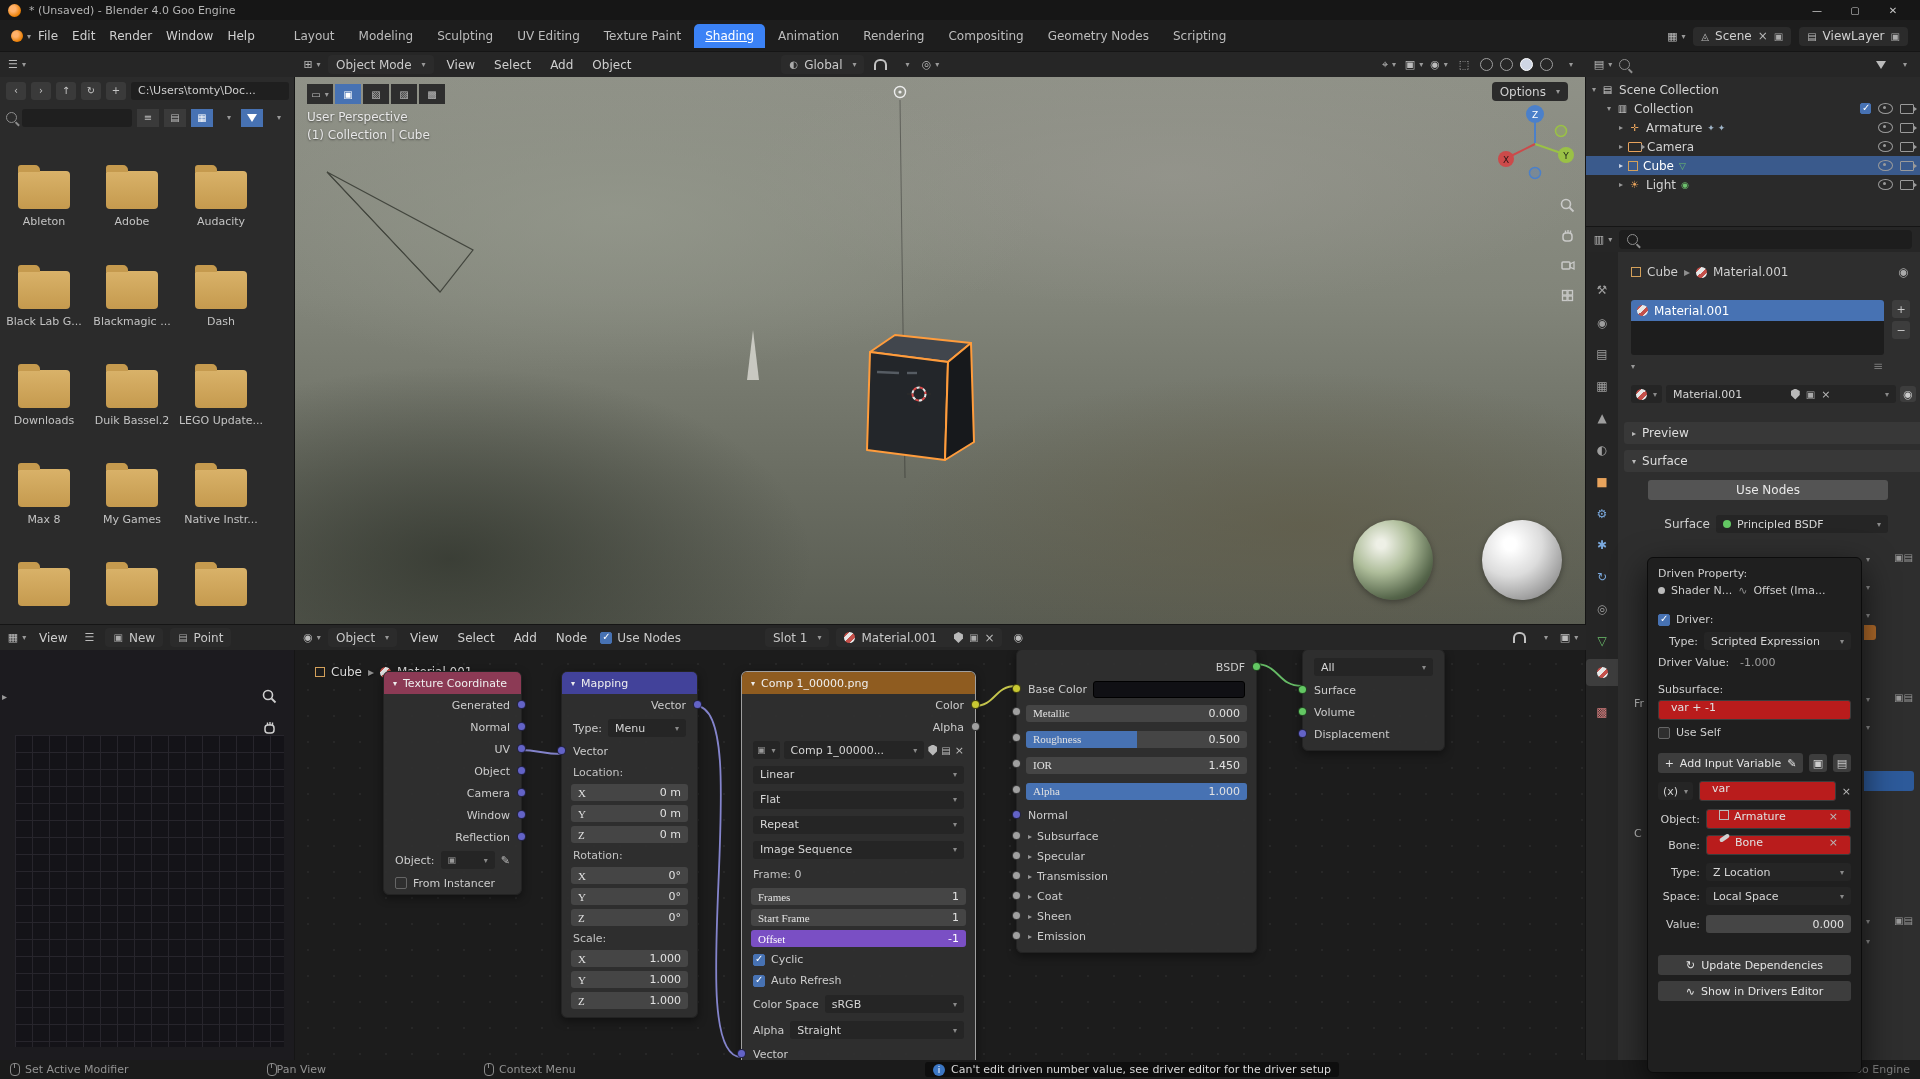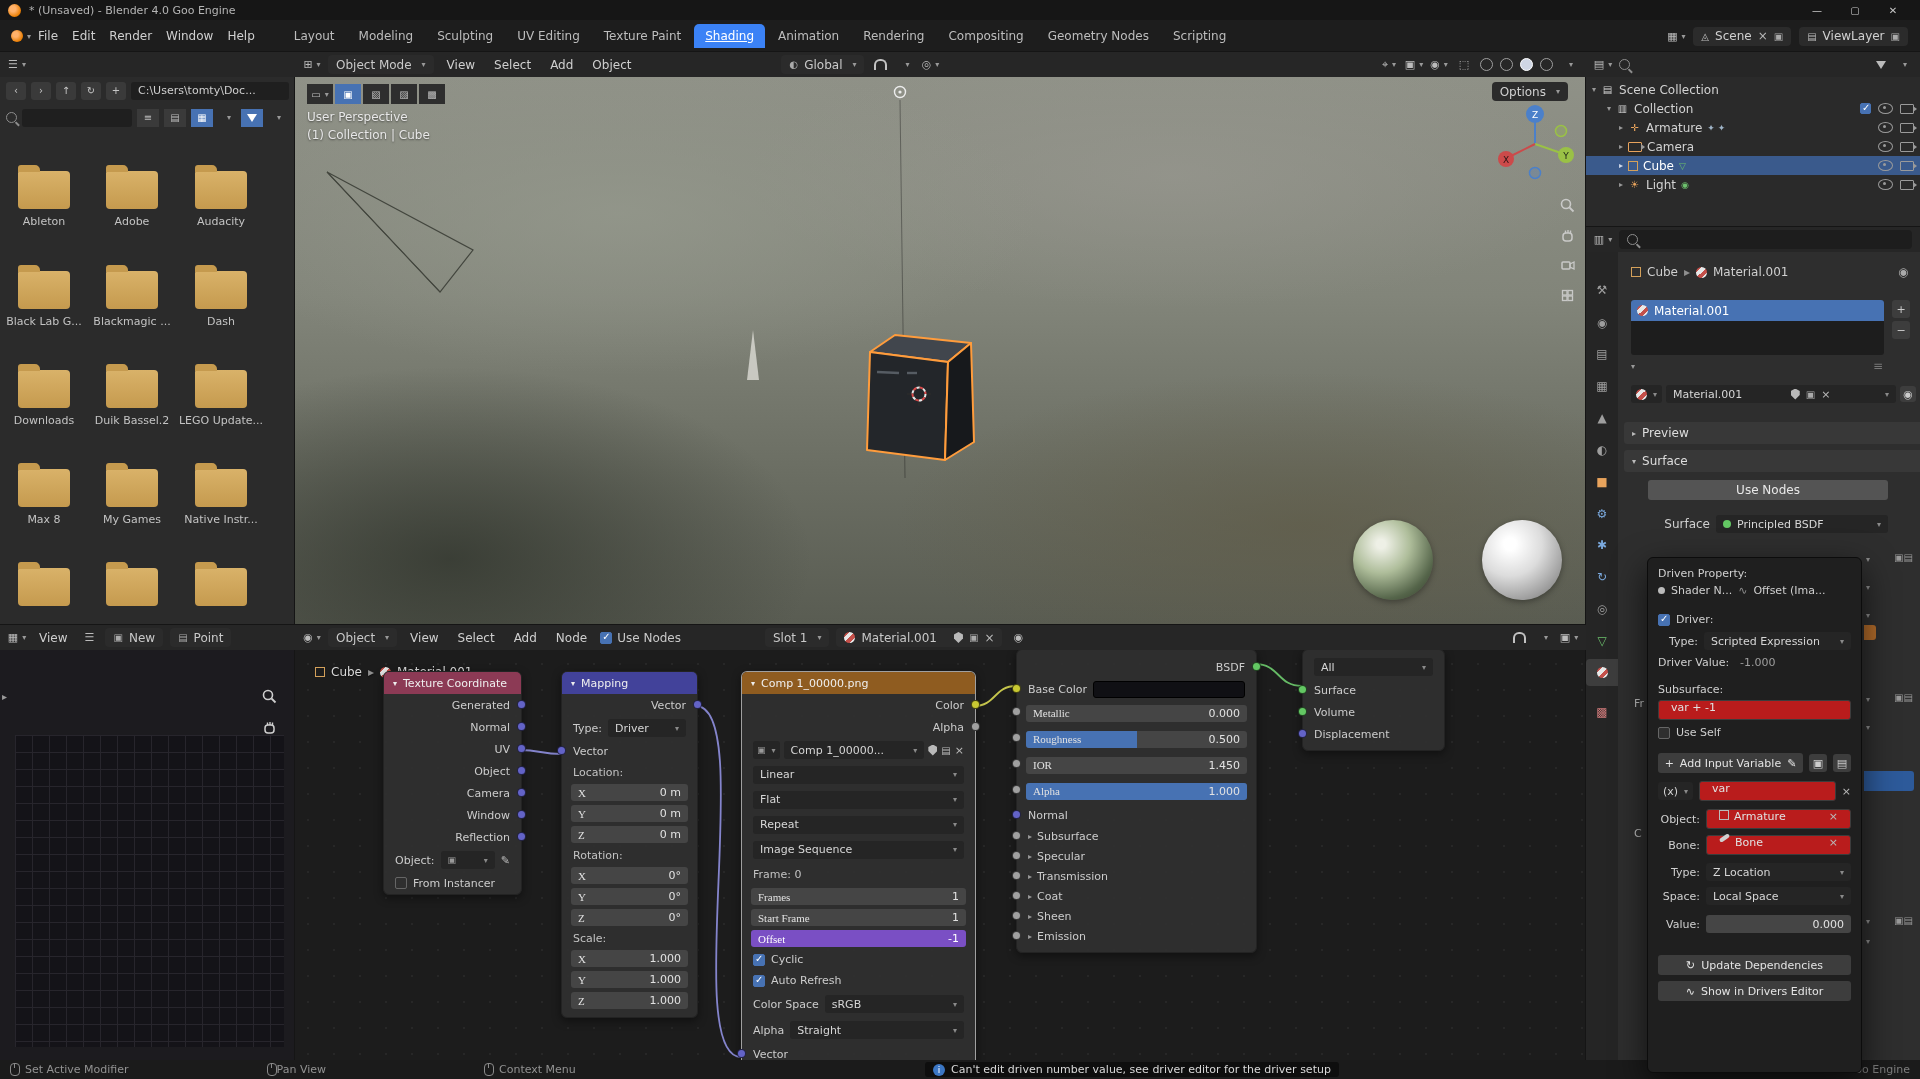--- a/index.html
+++ b/index.html
@@ -515,21 +515,21 @@
         <span style="font-size:8px;color:#eee">▾</span>
         <span>Mapping</span>
       </div>
     <div class="nrow out">
         <span>Vector</span>
         <span class="sock so sk-vec"></span>
       </div>
     <div class="nrow" style="height:24px">
         <span>Type:</span>
         <span class="dd" style="flex:1">
-          <span>Driver</span>
+          <span>Menu</span>
         </span>
       </div>
     <div class="nrow">
         <span class="sock si sk-vec"></span>
         <span>Vector</span>
       </div>
     <div class="nrow lbl">
         <span>Location:</span>
       </div>
     <div class="nrow f">

